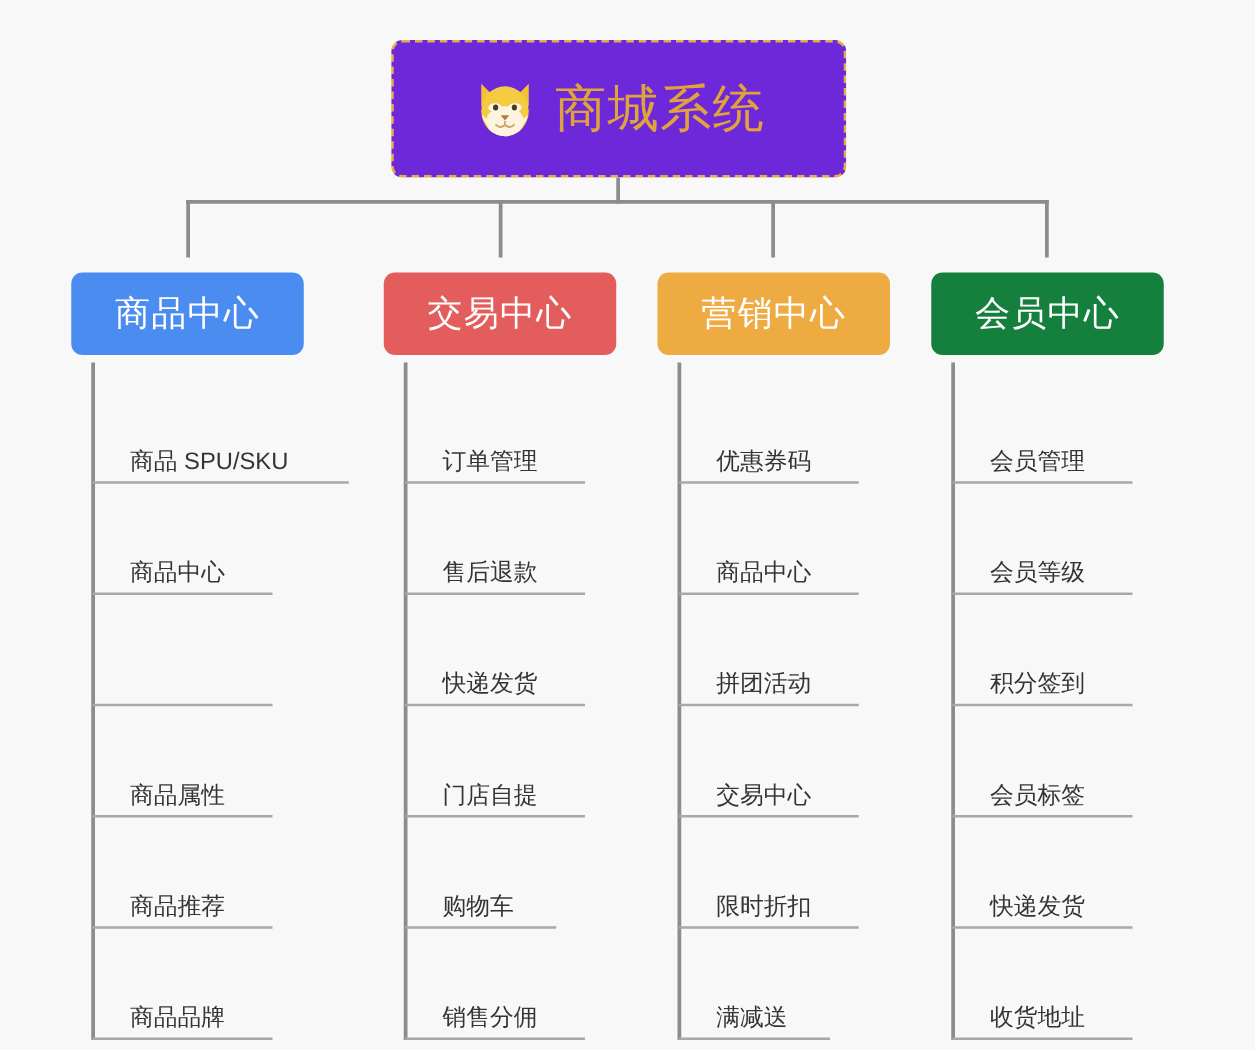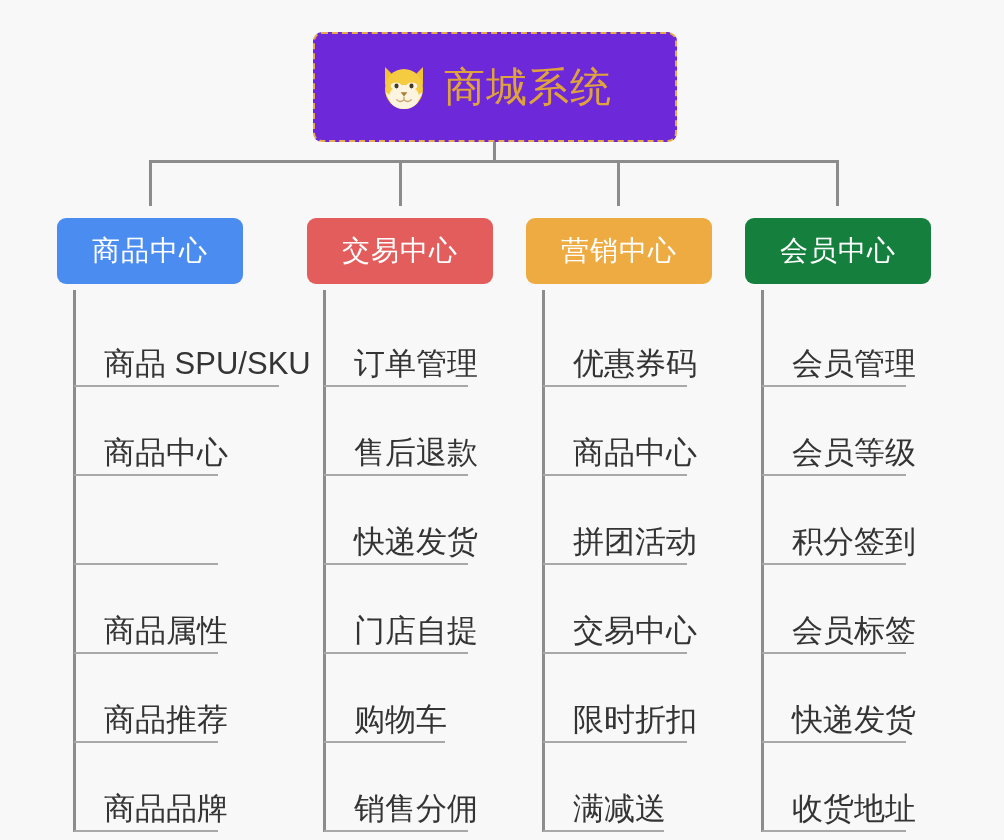--- a/index.html
+++ b/index.html
@@ -130,21 +130,21 @@
     position: absolute;
     left: 0;
     bottom: 0;
     height: 2px;
     background: #a8a8a8;
   }
   .leaf-label {
     position: relative;
     display: inline-block;
     padding: 0 22px 6px 30px;
-    font-size: 31px;
+    font-size: 19px;
     line-height: 1.1;
     color: #343434;
     white-space: nowrap;
   }
 </style>
 </head>
 <body>
 
 <div id="mindmap">
 

